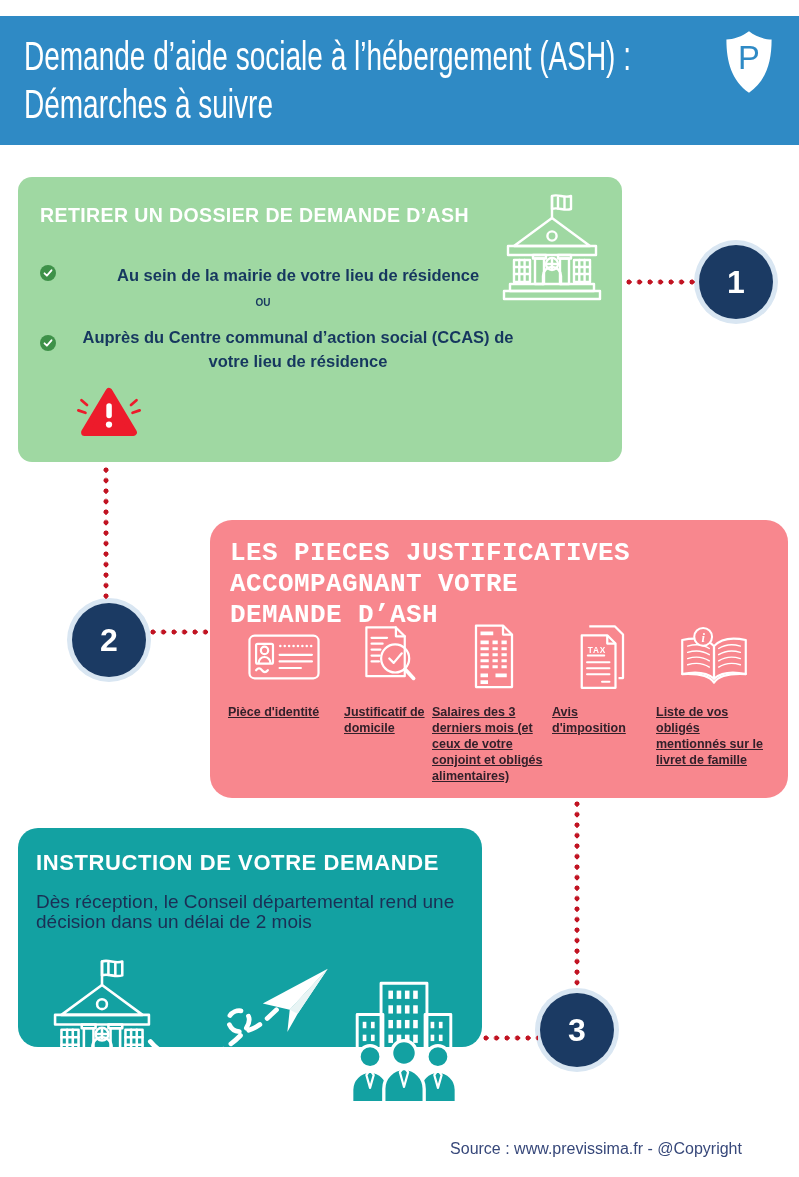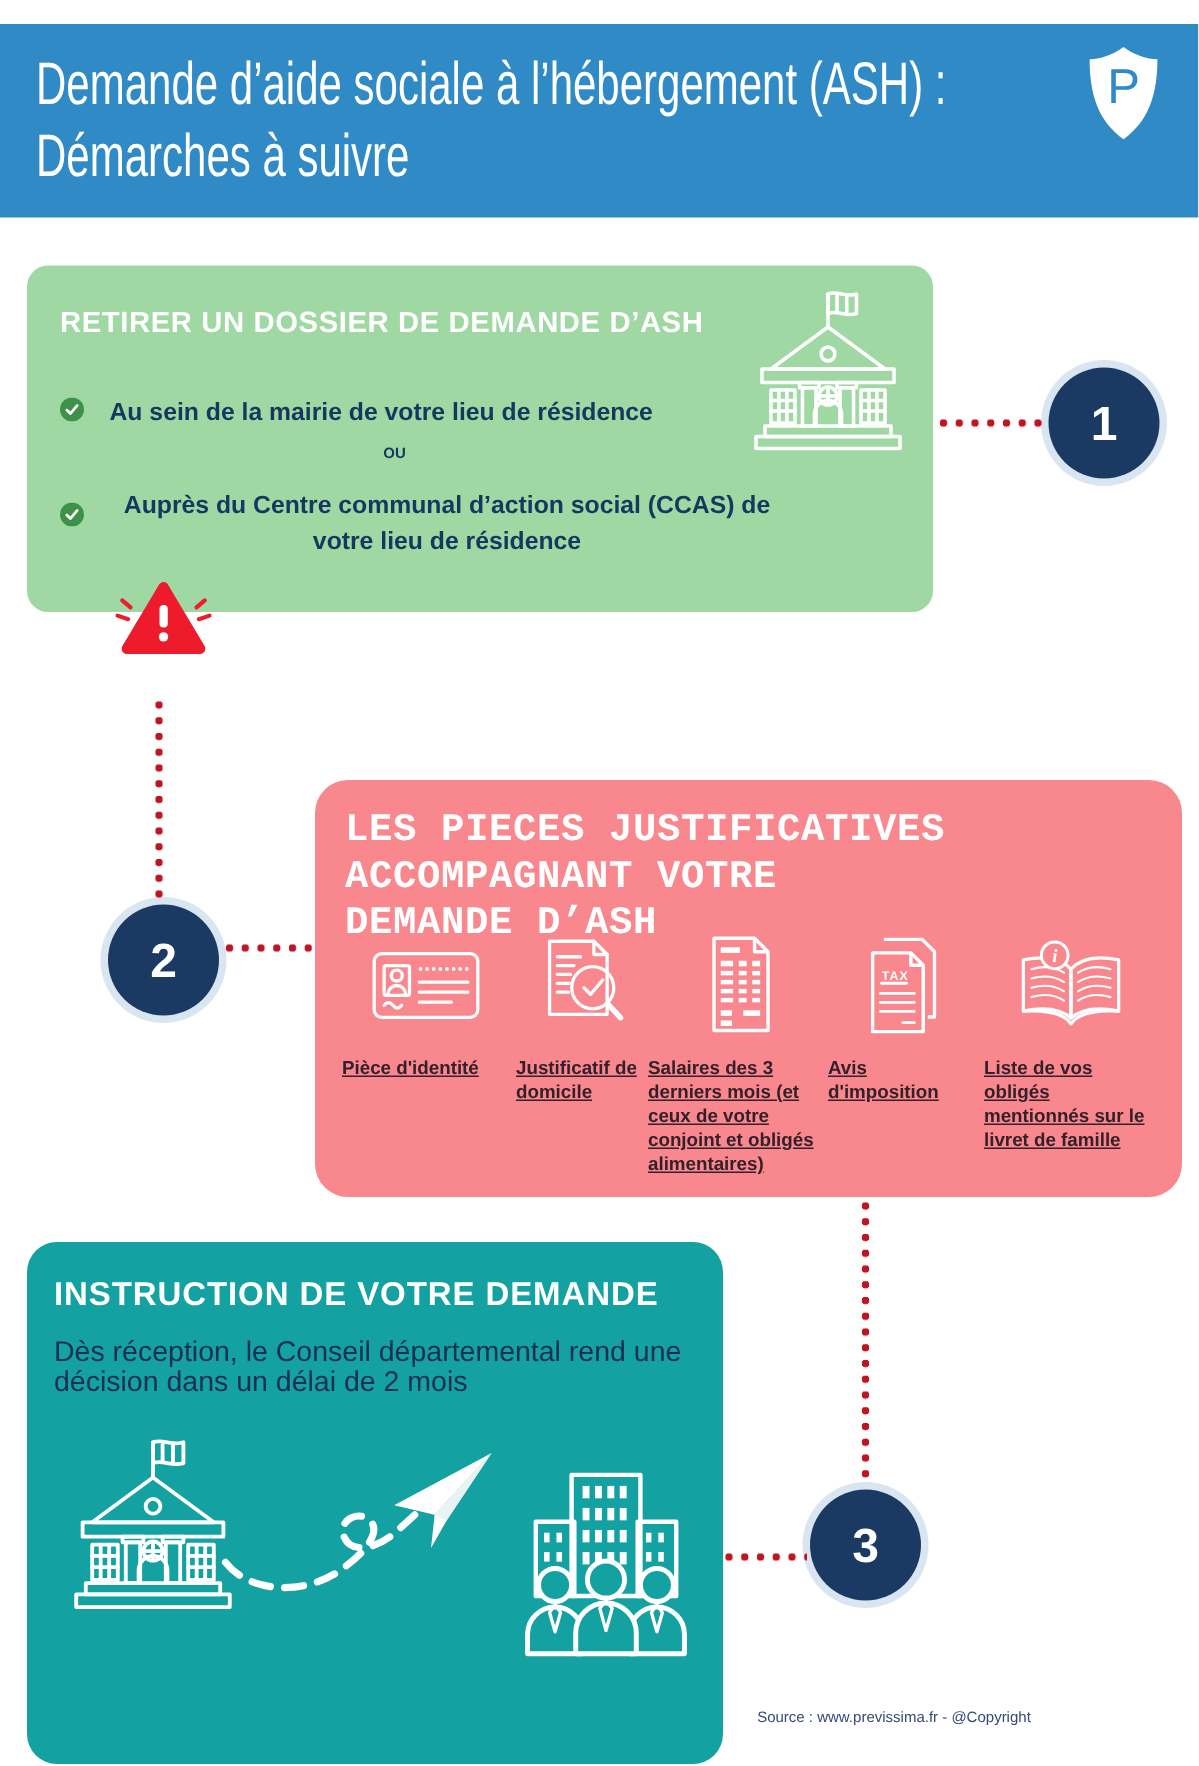--- a/index.html
+++ b/index.html
@@ -9,30 +9,30 @@
   }
   
   .header{position:absolute;left:0;top:16px;width:799px;height:129px;background:#2f8ac5;}
   .header-title{
     position:absolute;left:24px;top:16px;color:#ffffff;font-size:40px;font-weight:normal;
     line-height:48px;transform:scaleX(0.70);transform-origin:left top;white-space:nowrap;
   }
   .logo{position:absolute;right:25px;top:14px;width:50px;height:66px;}
   
   .stepbox{position:absolute;box-sizing:border-box;}
-  .box1{left:18px;top:177px;width:604px;height:231px;background:#9fd8a2;border-radius:14px;}
+  .box1{left:18px;top:177px;width:604px;height:285px;background:#9fd8a2;border-radius:14px;}
   .box2{left:210px;top:520px;width:578px;height:278px;background:#f8878e;border-radius:22px;}
-  .box3{left:18px;top:828px;width:464px;height:348px;background:#13a1a2;border-radius:20px;}
+  .box3{left:18px;top:828px;width:464px;height:219px;background:#13a1a2;border-radius:20px;}
   .box-title{color:#ffffff;font-weight:bold;letter-spacing:.4px;}
   .b1-title{position:absolute;left:22px;top:27px;font-size:19.5px;}
   .b2-title{position:absolute;left:20px;top:18px;font-size:26px;line-height:31px;font-family:Liberation Mono, monospace;}
   .b3-title{position:absolute;left:18px;top:22px;font-size:22px;letter-spacing:.6px;}
   
   .b1-mairie{position:absolute;right:10px;top:14px;width:120px;height:114px;}
-  .b1-row1{position:absolute;left:22px;top:86px;display:flex;align-items:flex-start;}
+  .b1-row1{position:absolute;left:22px;top:86px;display:flex;align-items:flex-start;gap:44px;}
   .b1-row1 .check{margin-top:2px;}
   .b1-row1 .txt{margin-left:17px;}
   .bullet-txt{color:#16375f;font-weight:bold;font-size:16.5px;line-height:24px;}
   .b1-or{position:absolute;left:0;top:120px;width:490px;text-align:center;
          color:#16375f;font-weight:bold;font-size:10px;}
   .b1-row2{position:absolute;left:22px;top:148px;}
   .b1-row2 .check{position:absolute;left:0;top:10px;}
   .b1-row2 .txt{position:absolute;left:28px;top:0;width:460px;text-align:center;}
   .check{width:16px;height:16px;flex:0 0 16px;}
   .b1-warning{position:absolute;left:58px;top:206px;display:flex;align-items:flex-start;}
@@ -70,21 +70,21 @@
   .dots-v{position:absolute;width:6px;
     background-image:radial-gradient(circle at 3px 3px,#c11322 2.4px,transparent 2.7px);
     background-size:6px 10.5px;background-repeat:repeat-y;}
   .d1{left:626px;top:279px;width:70px;}
   .d2{left:103px;top:467px;height:133px;}
   .d3{left:150px;top:629px;width:58px;}
   .d4{left:574px;top:801px;height:189px;}
   .d5{left:483px;top:1035px;width:55px;}
   
   .footer{position:absolute;left:420px;top:1140px;width:352px;text-align:center;
-          color:#37487a;font-size:10px;}
+          color:#37487a;font-size:16px;}
   .hidden-defs{position:absolute;width:0;height:0;overflow:hidden;}
 </style>
 </head>
 <body>
 
 <svg class="hidden-defs" aria-hidden="true">
   <symbol id="sym-mairie" viewBox="0 0 120 112">
     <g fill="none" stroke="#ffffff" stroke-width="2.4" stroke-linecap="round" stroke-linejoin="round">
       <path d="M60 26 V4"></path>
       <path d="M60 4 c6 -2.5 12 2.5 19 0 v13 c-7 2.5 -13 -2.5 -19 0 Z"></path>

